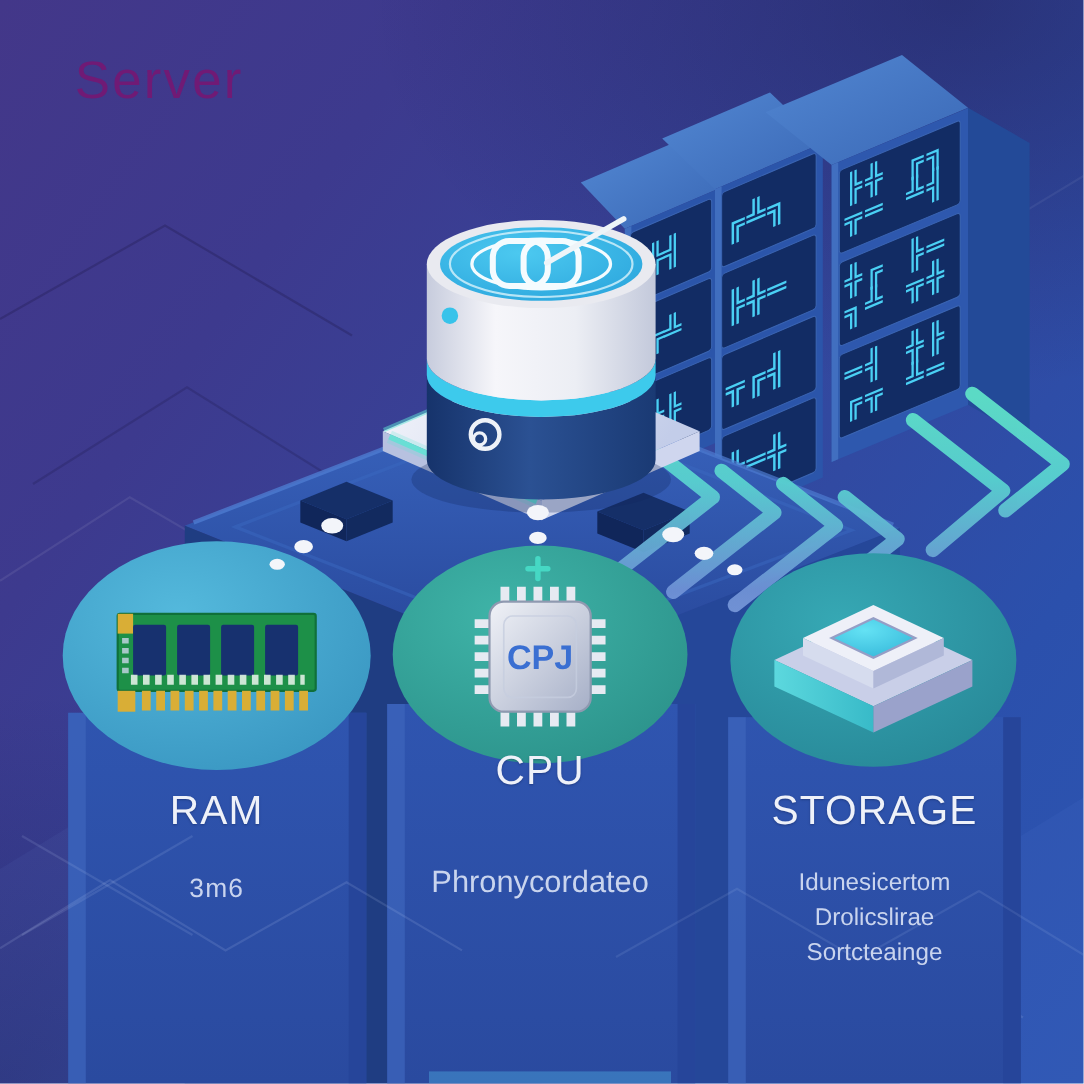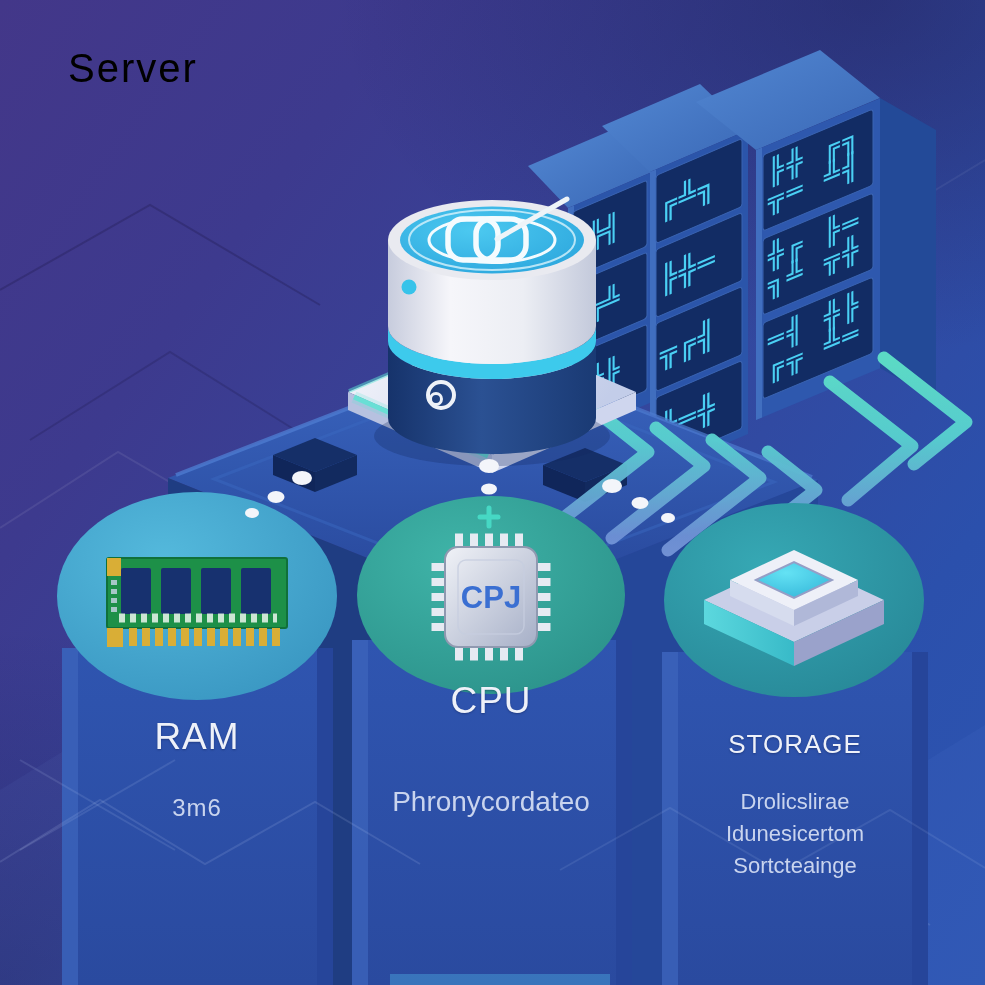--- a/index.html
+++ b/index.html
@@ -14,35 +14,35 @@
       radial-gradient(120% 80% at 88% 0%, rgba(24,18,64,.38), rgba(24,18,64,0) 45%),
       radial-gradient(95% 70% at 0% 100%, rgba(16,22,70,.30), rgba(16,22,70,0) 52%);
   }
   #scene{position:absolute;inset:0;}
   .glyph{font-family:"DejaVu Sans Mono", monospace;fill:#4ad0f4;}
   .g1{font-size:26px;}
   .g2{font-size:28px;letter-spacing:2px;}
   .g3{font-size:26px;letter-spacing:3px;}
   .chip-label{font-family:"Liberation Sans", sans-serif;font-weight:bold;font-size:31px;fill:#3a6fd2;}
   .title{
-    position:absolute;left:68px;top:46px;font-size:40px;font-weight:400;
-    color:#000000;letter-spacing:2px;
+    position:absolute;left:68px;top:46px;font-size:48px;font-weight:400;
+    color:#701a75;letter-spacing:2px;
   }
   .comp-label{
     position:absolute;transform:translateX(-50%);text-align:center;white-space:nowrap;
     color:#eef1f9;font-weight:400;font-size:37px;letter-spacing:1px;
     text-shadow:0 1px 2px rgba(10,20,60,.35);
   }
   .comp-sub{
     position:absolute;transform:translateX(-50%);text-align:center;white-space:nowrap;
     color:#c9d4ee;font-weight:400;
   }
   #ram-label{left:197px;top:716px;}
   #cpu-label{left:491px;top:680px;text-align:right;}
-  #storage-label{left:795px;top:716px;font-size:26px;margin-top:13px;}
+  #storage-label{left:795px;top:716px;font-size:37px;}
   #ram-sub{left:197px;top:794px;font-size:24px;letter-spacing:1px;}
   #cpu-sub{left:491px;top:786px;font-size:28px;line-height:31px;}
   #storage-sub{left:795px;top:786px;font-size:22px;line-height:32px;}
 </style>
 </head>
 <body>
 
 <div class="vignette"></div>
 
 <svg id="scene" viewBox="0 0 985 985" xmlns="http://www.w3.org/2000/svg">
@@ -313,16 +313,16 @@
 <div class="comp-label" id="ram-label">RAM</div>
 <div class="comp-sub" id="ram-sub">3m6</div>
 
 <div class="comp-label" id="cpu-label">CPU</div>
 <div class="comp-sub" id="cpu-sub">
   <div>Phronycordateo</div>
 </div>
 
 <div class="comp-label" id="storage-label">STORAGE</div>
 <div class="comp-sub" id="storage-sub">
+  <div>Idunesicertom</div>
   <div>Drolicslirae</div>
-  <div>Idunesicertom</div>
   <div>Sortcteainge</div>
 </div>
 
 </body></html>

